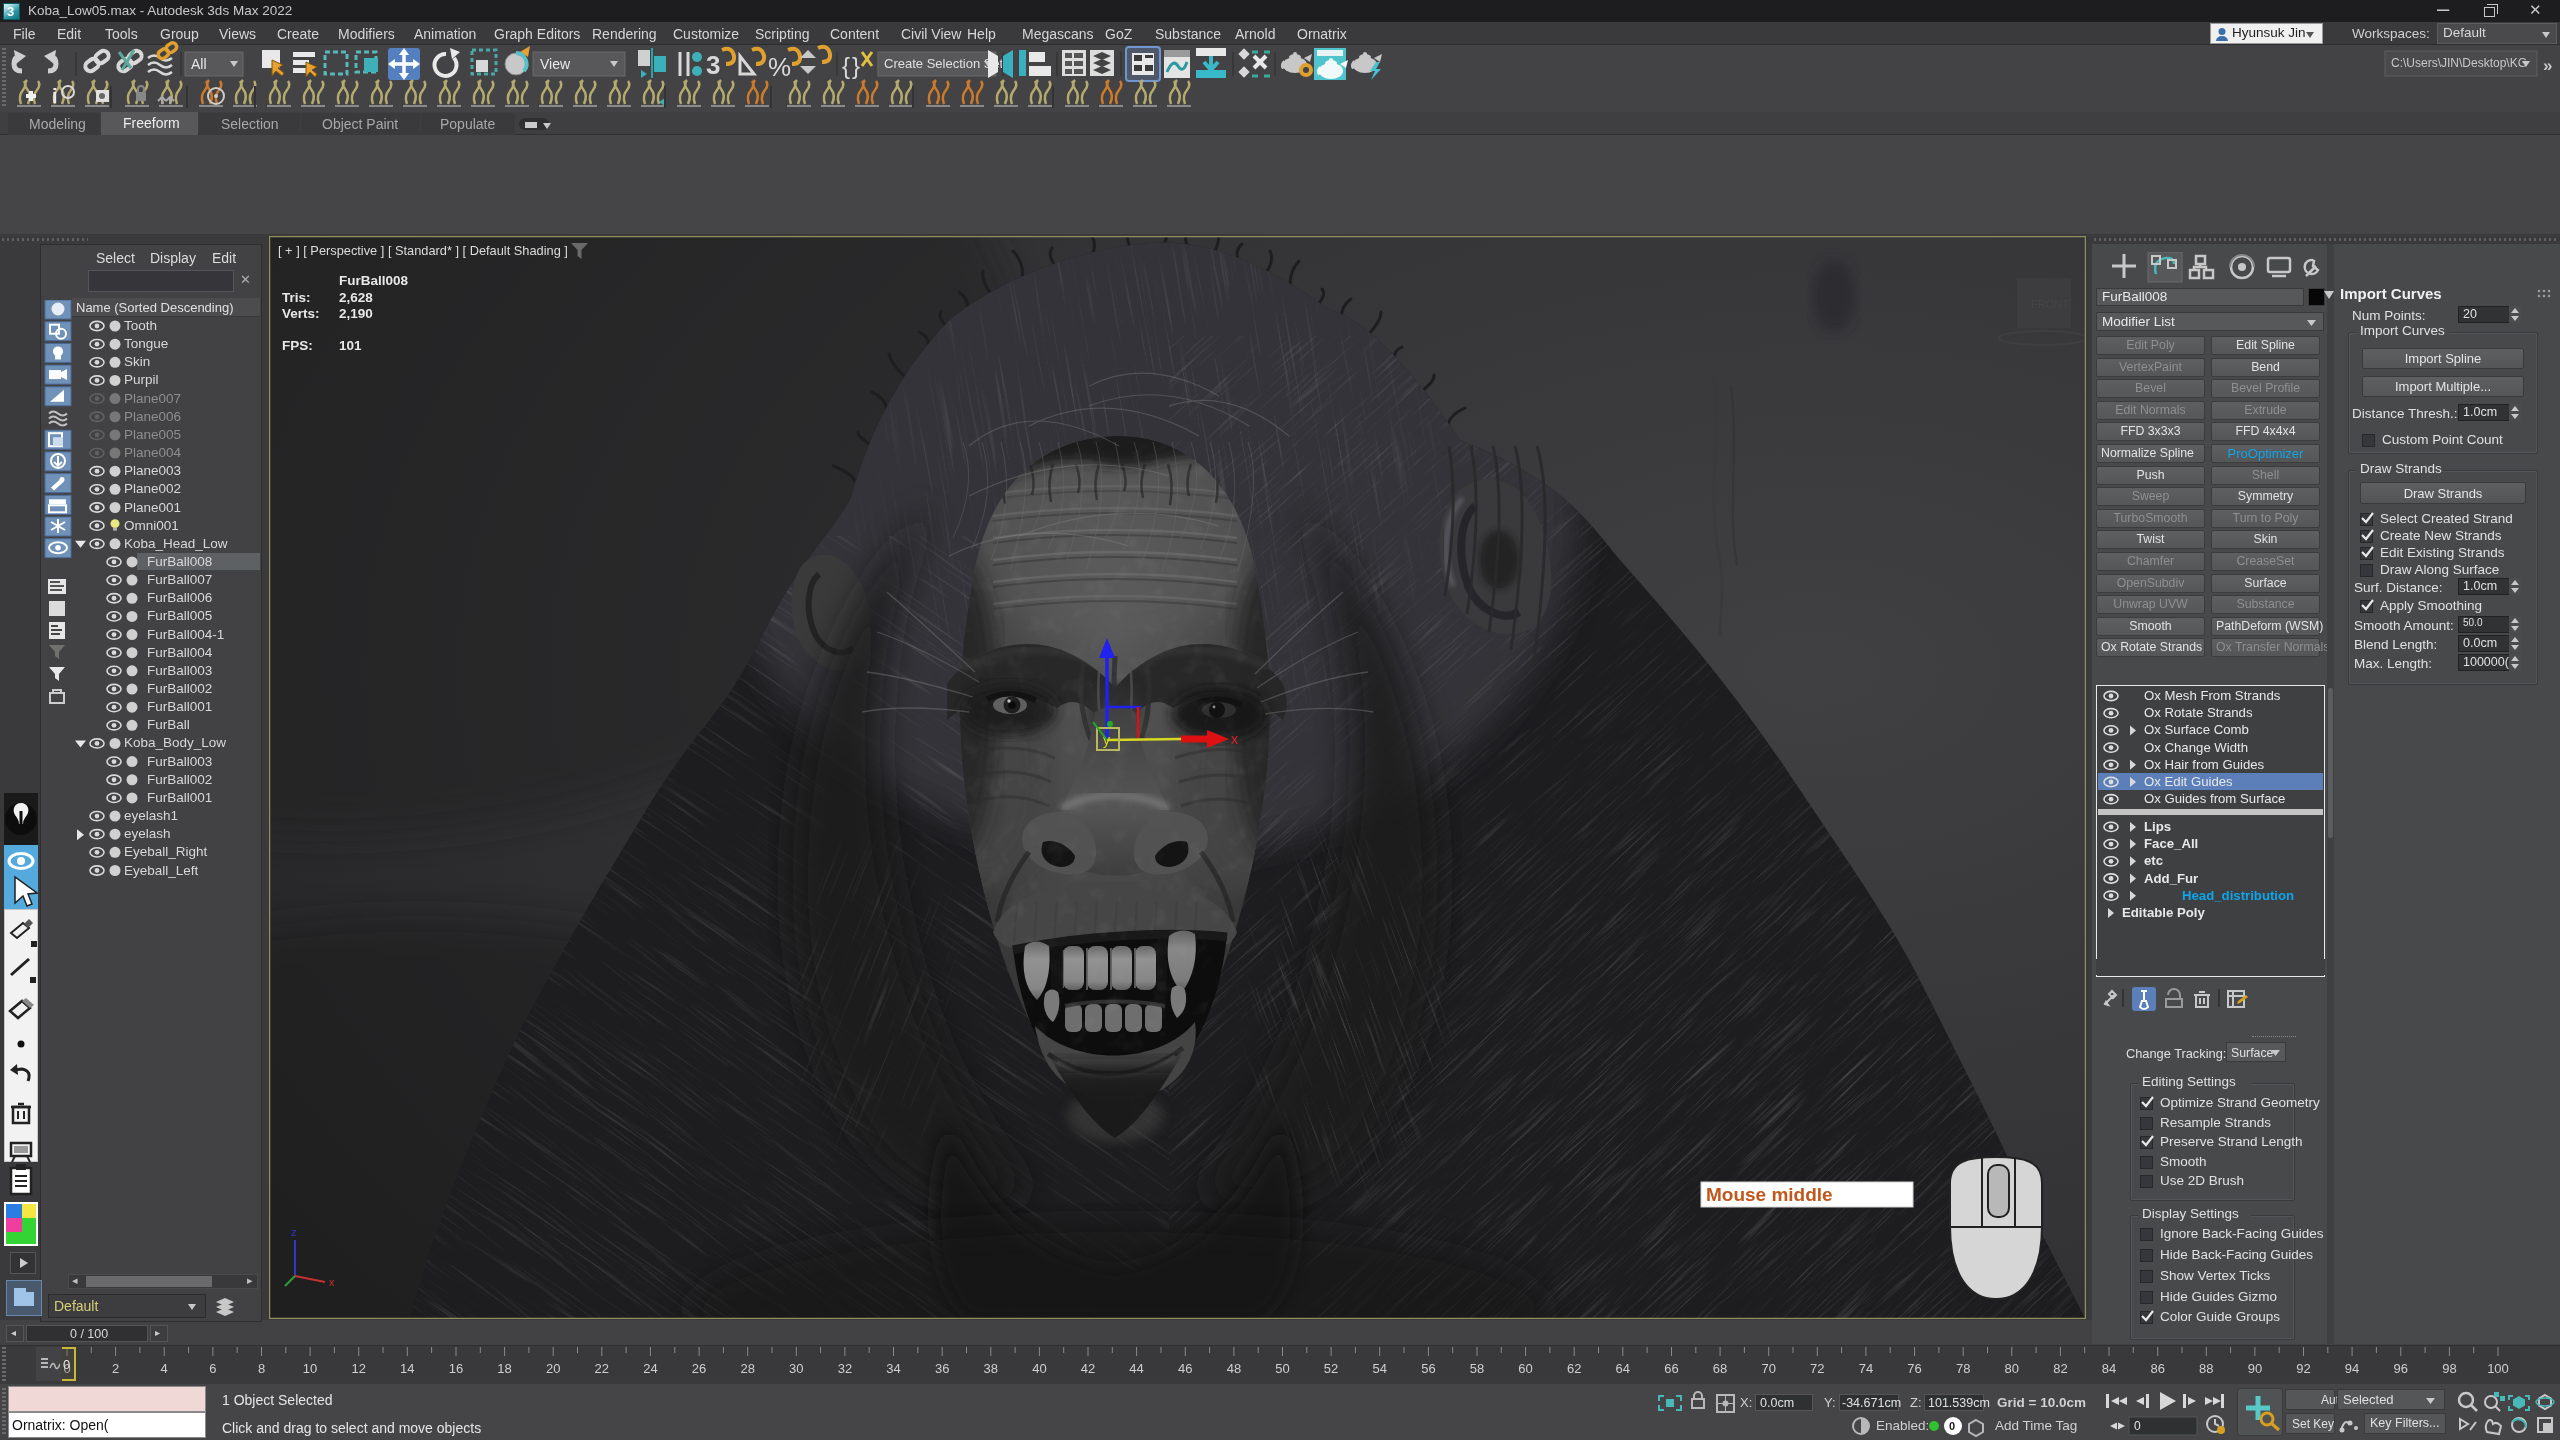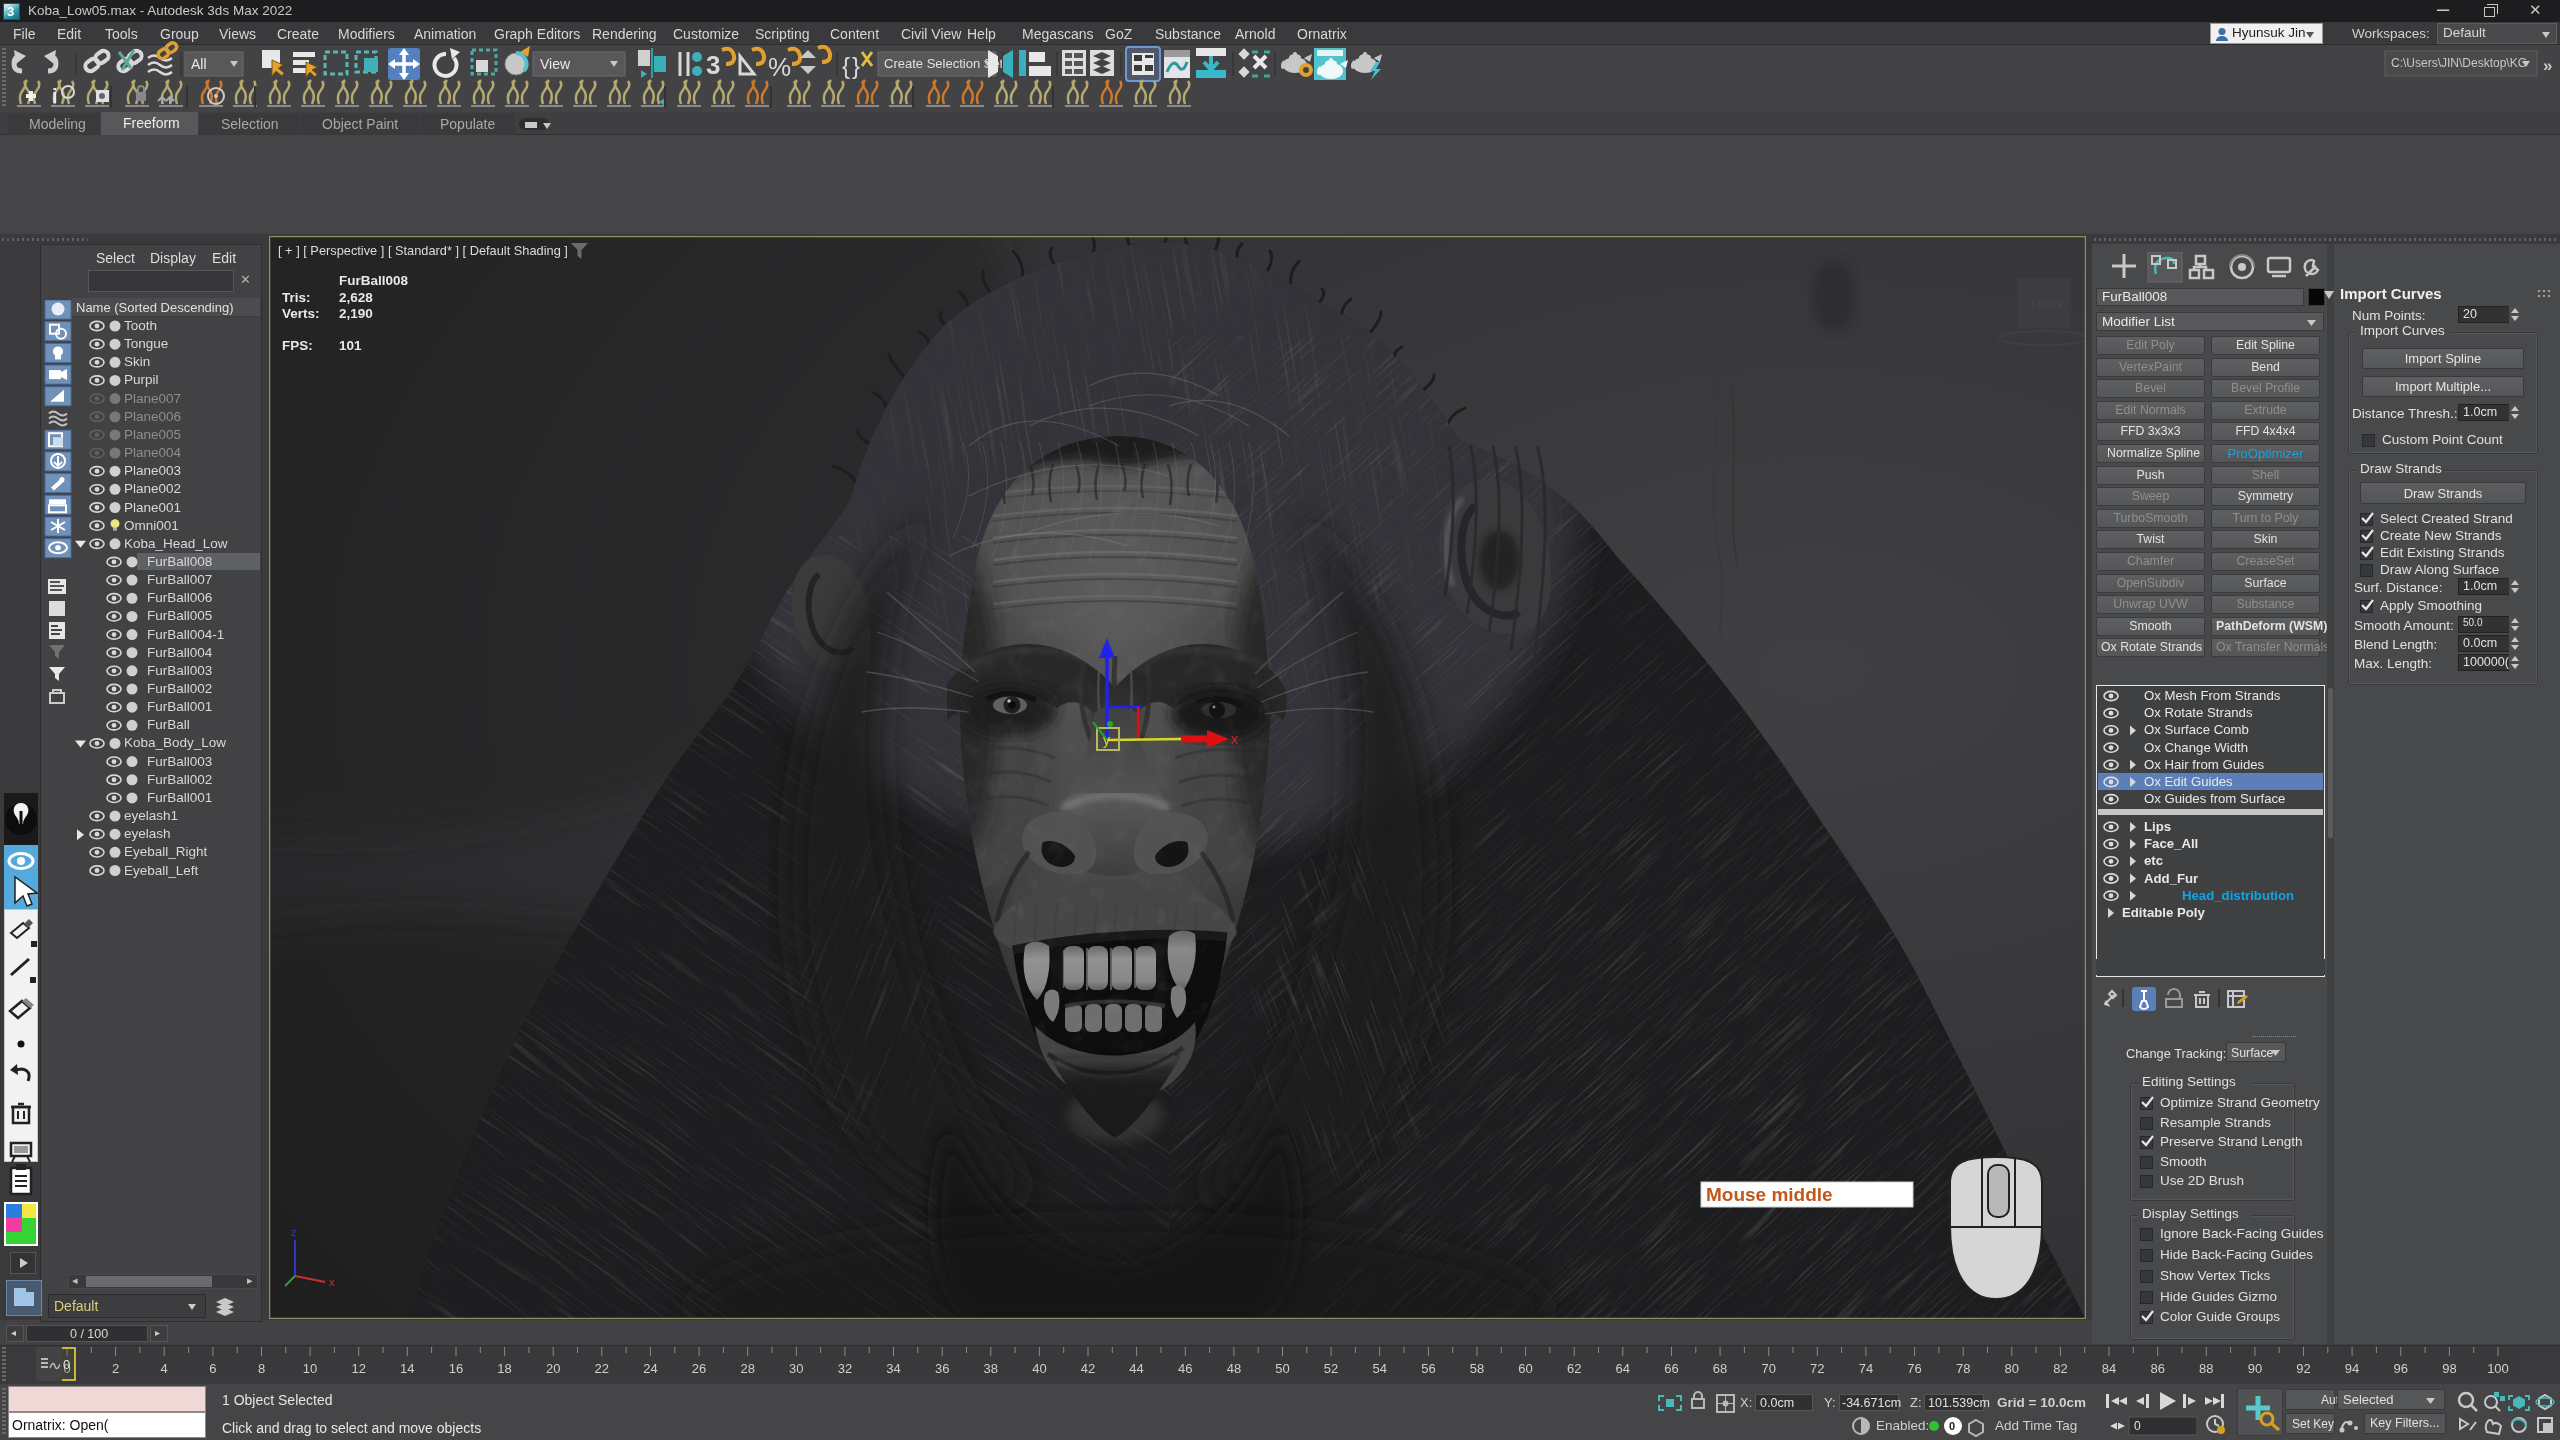--- a/index.html
+++ b/index.html
@@ -1180,21 +1180,21 @@
     <span class="txt" style="left:2216px;top:381.20000000000005px;font-size:12.3px;color:#8f8f8f;font-weight:normal;"><span style="display:inline-block;width:99px;text-align:center">Bevel Profile</span></span>
     <div class="abs" style="left:2096px;top:400.80000000000007px;width:109px;height:19px;background:linear-gradient(#5d5f61,#545658);border:1px solid #3c3c3e;border-radius:2px;text-align:center;"></div>
     <span class="txt" style="left:2101px;top:402.80000000000007px;font-size:12.3px;color:#8f8f8f;font-weight:normal;"><span style="display:inline-block;width:99px;text-align:center">Edit Normals</span></span>
     <div class="abs" style="left:2211px;top:400.80000000000007px;width:109px;height:19px;background:linear-gradient(#5d5f61,#545658);border:1px solid #3c3c3e;border-radius:2px;text-align:center;"></div>
     <span class="txt" style="left:2216px;top:402.80000000000007px;font-size:12.3px;color:#8f8f8f;font-weight:normal;"><span style="display:inline-block;width:99px;text-align:center">Extrude</span></span>
     <div class="abs" style="left:2096px;top:422.4000000000001px;width:109px;height:19px;background:linear-gradient(#5d5f61,#545658);border:1px solid #3c3c3e;border-radius:2px;text-align:center;"></div>
     <span class="txt" style="left:2101px;top:424.4000000000001px;font-size:12.3px;color:#e2e2e2;font-weight:normal;"><span style="display:inline-block;width:99px;text-align:center">FFD 3x3x3</span></span>
     <div class="abs" style="left:2211px;top:422.4000000000001px;width:109px;height:19px;background:linear-gradient(#5d5f61,#545658);border:1px solid #3c3c3e;border-radius:2px;text-align:center;"></div>
     <span class="txt" style="left:2216px;top:424.4000000000001px;font-size:12.3px;color:#e2e2e2;font-weight:normal;"><span style="display:inline-block;width:99px;text-align:center">FFD 4x4x4</span></span>
     <div class="abs" style="left:2096px;top:444.0000000000001px;width:109px;height:19px;background:linear-gradient(#5d5f61,#545658);border:1px solid #3c3c3e;border-radius:2px;text-align:center;"></div>
-    <span class="txt" style="left:2101px;top:446.0000000000001px;font-size:12.3px;color:#e2e2e2;font-weight:normal;"><span style="display:inline-block;width:99px;text-align:right">Normalize Spline</span></span>
+    <span class="txt" style="left:2101px;top:446.0000000000001px;font-size:12.3px;color:#e2e2e2;font-weight:normal;"><span style="display:inline-block;width:99px;text-align:left">Normalize Spline</span></span>
     <div class="abs" style="left:2211px;top:444.0000000000001px;width:109px;height:19px;background:linear-gradient(#5d5f61,#545658);border:1px solid #3c3c3e;border-radius:2px;text-align:center;"></div>
     <span class="txt" style="left:2216px;top:446.0000000000001px;font-size:13px;color:#0ea5e9;font-weight:normal;"><span style="display:inline-block;width:99px;text-align:center">ProOptimizer</span></span>
     <div class="abs" style="left:2096px;top:465.60000000000014px;width:109px;height:19px;background:linear-gradient(#5d5f61,#545658);border:1px solid #3c3c3e;border-radius:2px;text-align:center;"></div>
     <span class="txt" style="left:2101px;top:467.60000000000014px;font-size:12.3px;color:#e2e2e2;font-weight:normal;"><span style="display:inline-block;width:99px;text-align:center">Push</span></span>
     <div class="abs" style="left:2211px;top:465.60000000000014px;width:109px;height:19px;background:linear-gradient(#5d5f61,#545658);border:1px solid #3c3c3e;border-radius:2px;text-align:center;"></div>
     <span class="txt" style="left:2216px;top:467.60000000000014px;font-size:12.3px;color:#8f8f8f;font-weight:normal;"><span style="display:inline-block;width:99px;text-align:center">Shell</span></span>
     <div class="abs" style="left:2096px;top:487.20000000000016px;width:109px;height:19px;background:linear-gradient(#5d5f61,#545658);border:1px solid #3c3c3e;border-radius:2px;text-align:center;"></div>
     <span class="txt" style="left:2101px;top:489.20000000000016px;font-size:12.3px;color:#8f8f8f;font-weight:normal;"><span style="display:inline-block;width:99px;text-align:center">Sweep</span></span>
     <div class="abs" style="left:2211px;top:487.20000000000016px;width:109px;height:19px;background:linear-gradient(#5d5f61,#545658);border:1px solid #3c3c3e;border-radius:2px;text-align:center;"></div>
     <span class="txt" style="left:2216px;top:489.20000000000016px;font-size:12.3px;color:#e2e2e2;font-weight:normal;"><span style="display:inline-block;width:99px;text-align:center">Symmetry</span></span>
@@ -1214,21 +1214,21 @@
     <span class="txt" style="left:2101px;top:575.6000000000003px;font-size:12.3px;color:#8f8f8f;font-weight:normal;"><span style="display:inline-block;width:99px;text-align:center">OpenSubdiv</span></span>
     <div class="abs" style="left:2211px;top:573.6000000000003px;width:109px;height:19px;background:linear-gradient(#5d5f61,#545658);border:1px solid #3c3c3e;border-radius:2px;text-align:center;"></div>
     <span class="txt" style="left:2216px;top:575.6000000000003px;font-size:12.3px;color:#e2e2e2;font-weight:normal;"><span style="display:inline-block;width:99px;text-align:center">Surface</span></span>
     <div class="abs" style="left:2096px;top:595.2000000000003px;width:109px;height:19px;background:linear-gradient(#5d5f61,#545658);border:1px solid #3c3c3e;border-radius:2px;text-align:center;"></div>
     <span class="txt" style="left:2101px;top:597.2000000000003px;font-size:12.3px;color:#8f8f8f;font-weight:normal;"><span style="display:inline-block;width:99px;text-align:center">Unwrap UVW</span></span>
     <div class="abs" style="left:2211px;top:595.2000000000003px;width:109px;height:19px;background:linear-gradient(#5d5f61,#545658);border:1px solid #3c3c3e;border-radius:2px;text-align:center;"></div>
     <span class="txt" style="left:2216px;top:597.2000000000003px;font-size:12.3px;color:#8f8f8f;font-weight:normal;"><span style="display:inline-block;width:99px;text-align:center">Substance</span></span>
     <div class="abs" style="left:2096px;top:616.8000000000003px;width:109px;height:19px;background:linear-gradient(#5d5f61,#545658);border:1px solid #3c3c3e;border-radius:2px;text-align:center;"></div>
     <span class="txt" style="left:2101px;top:618.8000000000003px;font-size:12.3px;color:#e2e2e2;font-weight:normal;"><span style="display:inline-block;width:99px;text-align:center">Smooth</span></span>
     <div class="abs" style="left:2211px;top:616.8000000000003px;width:109px;height:19px;background:linear-gradient(#5d5f61,#545658);border:1px solid #3c3c3e;border-radius:2px;text-align:center;"></div>
-    <span class="txt" style="left:2216px;top:618.8000000000003px;font-size:12.3px;color:#e2e2e2;font-weight:bold;"><span style="display:inline-block;width:99px;text-align:center">PathDeform (WSM)</span></span>
+    <span class="txt" style="left:2216px;top:618.8000000000003px;font-size:12.3px;color:#e2e2e2;font-weight:normal;"><span style="display:inline-block;width:99px;text-align:center">PathDeform (WSM)</span></span>
     <div class="abs" style="left:2096px;top:638.4000000000003px;width:109px;height:19px;background:linear-gradient(#5d5f61,#545658);border:1px solid #3c3c3e;border-radius:2px;text-align:center;"></div>
     <span class="txt" style="left:2101px;top:640.4000000000003px;font-size:12.3px;color:#e2e2e2;font-weight:normal;"><span style="display:inline-block;width:99px;text-align:center">Ox Rotate Strands</span></span>
     <div class="abs" style="left:2211px;top:638.4000000000003px;width:109px;height:19px;background:linear-gradient(#5d5f61,#545658);border:1px solid #3c3c3e;border-radius:2px;text-align:center;"></div>
     <span class="txt" style="left:2216px;top:640.4000000000003px;font-size:12.3px;color:#8f8f8f;font-weight:normal;"><span style="display:inline-block;width:99px;text-align:center">Ox Transfer Normals</span></span>
     <div class="abs" style="left:2096px;top:685px;width:229px;height:292px;background:#3e4042;border:1px solid #e8e8e8;"></div>
     <span class="txt" style="left:2144px;top:688px;font-size:13.2px;color:#e8e8e8;font-weight:normal;">Ox Mesh From Strands</span>
     <span class="txt" style="left:2144px;top:705.2px;font-size:13.2px;color:#e8e8e8;font-weight:normal;">Ox Rotate Strands</span>
     <span class="txt" style="left:2144px;top:722.4000000000001px;font-size:13.2px;color:#e8e8e8;font-weight:normal;">Ox Surface Comb</span>
     <span class="txt" style="left:2144px;top:739.6000000000001px;font-size:13.2px;color:#e8e8e8;font-weight:normal;">Ox Change Width</span>
     <span class="txt" style="left:2144px;top:756.8000000000002px;font-size:13.2px;color:#e8e8e8;font-weight:normal;">Ox Hair from Guides</span>

